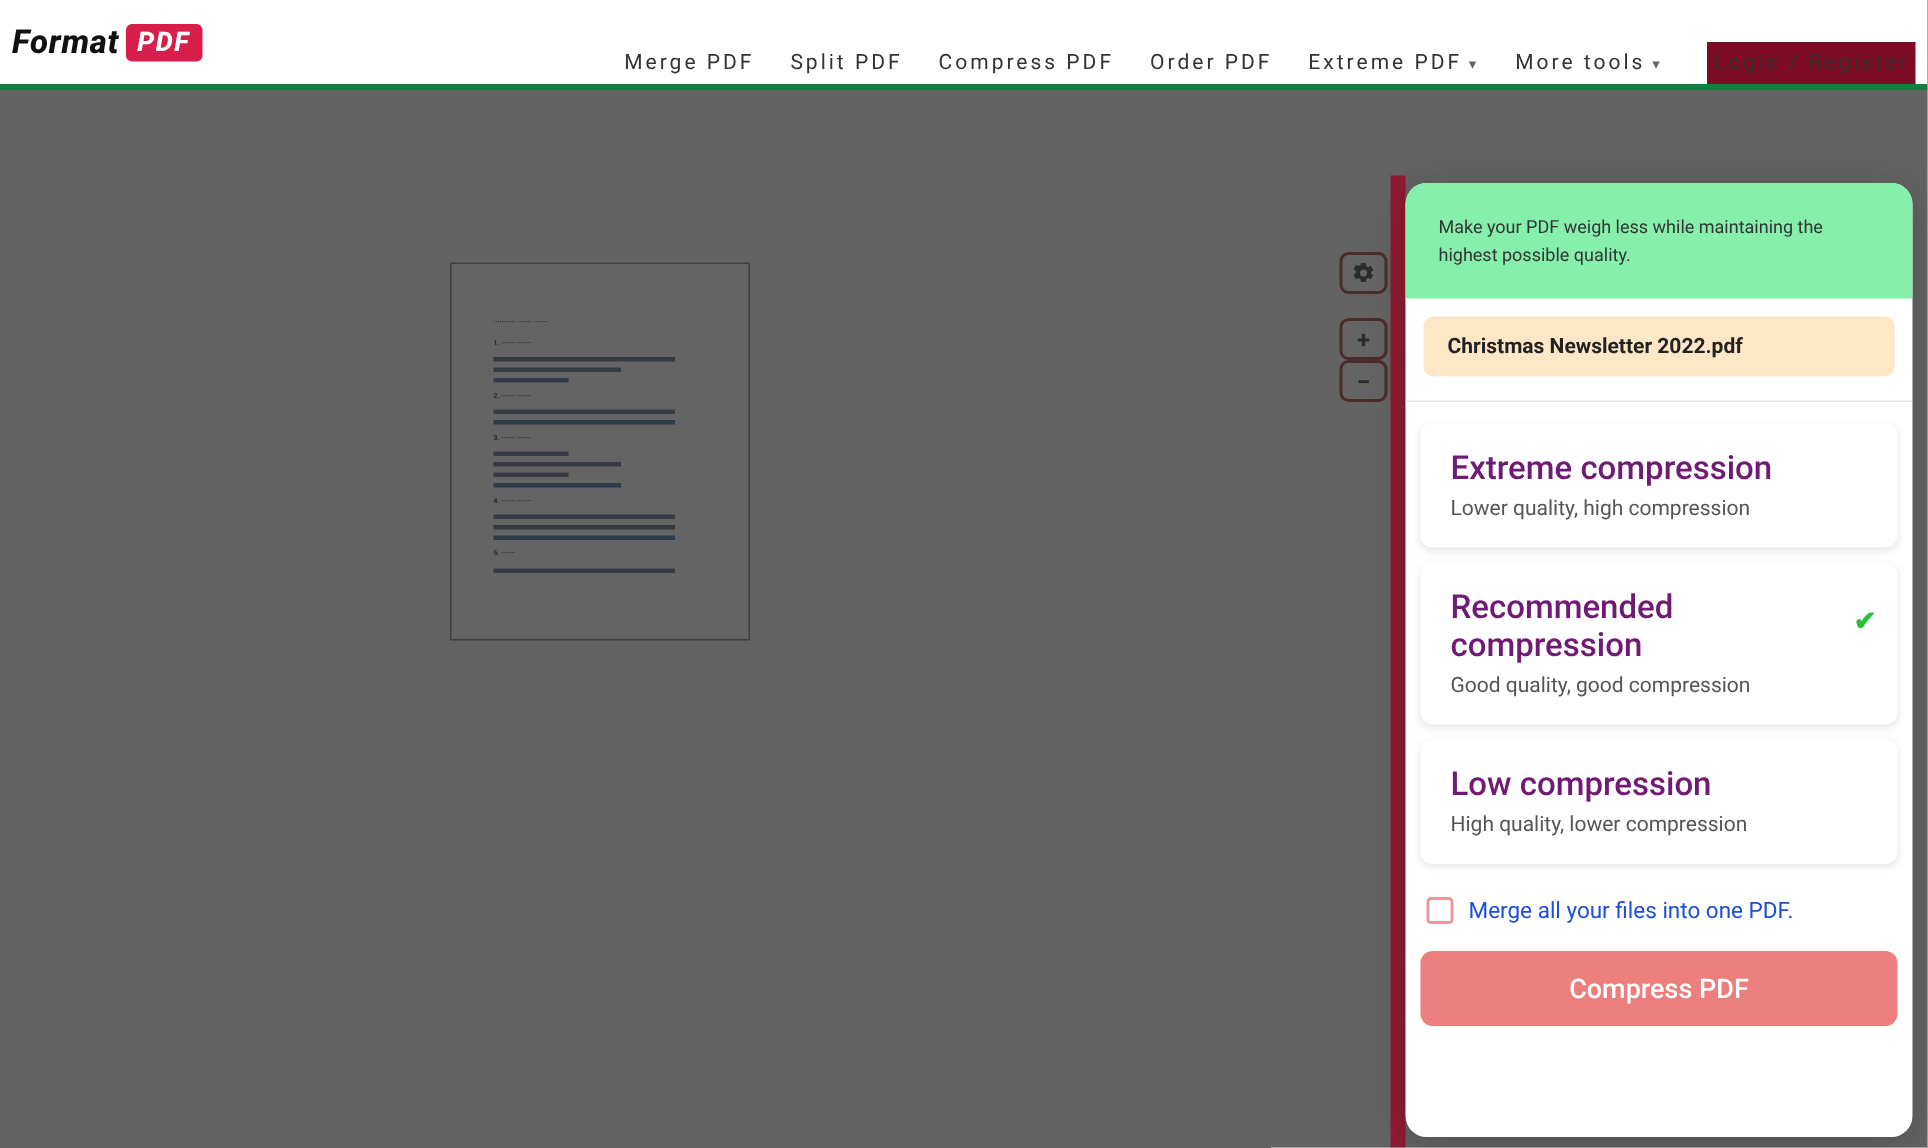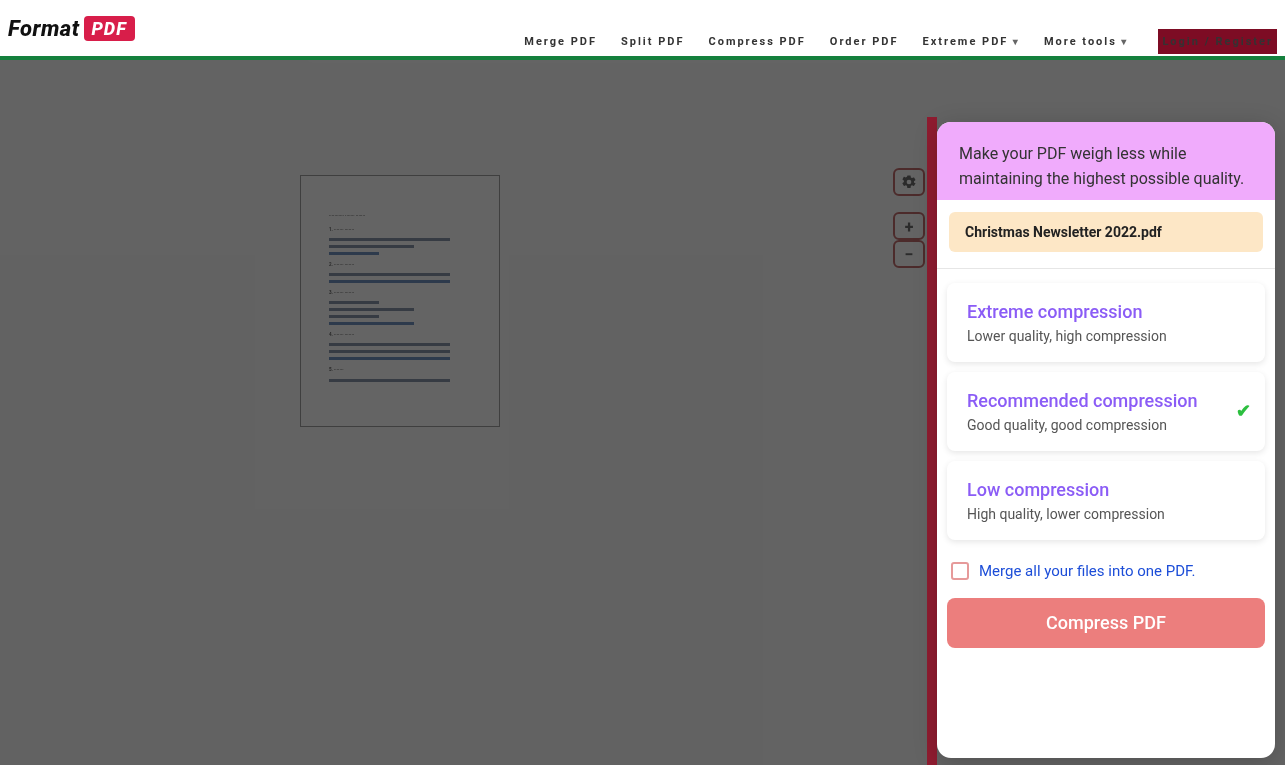--- a/index.html
+++ b/index.html
@@ -19,21 +19,21 @@
     height: 60px; width: 100%;
     background: #fff;
     display: flex; align-items: center;
     padding: 0 8px 0 8px;
     border-bottom: 4px solid #15803d;
   }
   .logo { display: flex; align-items: center; gap: 4px; margin-right: auto; }
   .logo-text1 { font-weight: 800; font-size: 22px; color: #111; font-style: italic; letter-spacing: 0.5px; }
   .logo-badge { background: #d81e4a; color: #fff; font-weight: 800; font-style: italic; font-size: 18px; padding: 2px 8px; border-radius: 4px; letter-spacing: 1px; }
   .nav { display: flex; align-items: center; gap: 16px; }
-  .nav a { color: #333; font-size: 11px; font-weight: 700; letter-spacing: 2px; text-decoration: none; padding: 6px 4px; margin-top: 27px; }
+  .nav a { color: #333; font-size: 14px; font-weight: 400; letter-spacing: 2px; text-decoration: none; padding: 6px 4px; margin-top: 27px; }
   .nav .drop::after { content: " ▾"; font-size: 10px; color: #666; }
   .login { background: #7d0c24; color: #fff; font-size: 12px; font-weight: 700; letter-spacing: 2px; padding: 22px 14px; margin-left: 10px; text-decoration: none; }
 
   
   .workspace {
     position: absolute; inset: 0; top: 60px;
     background: #fafafa;
     z-index: 1;
     display: flex;
   }
@@ -71,34 +71,34 @@
     box-shadow: 0 4px 24px rgba(0,0,0,0.18);
     z-index: 20;
     display: flex; flex-direction: column;
     overflow: hidden;
   }
   .red-stripe {
     position: absolute; top: 117px; bottom: 0; right: 348px; width: 10px;
     background: #8f1c30; z-index: 15;
   }
   .panel-intro {
-    background: #f0abfc; color: #333; padding: 20px 22px 8px 22px;
-    font-size: 16px; line-height: 1.55;
+    background: #86efac; color: #333; padding: 20px 22px 20px 22px;
+    font-size: 12px; line-height: 1.55;
   }
   .file-row {
     background: #fde7c6; padding: 12px 16px; font-size: 14px; color: #222;
     border-radius: 6px; margin: 12px 12px 10px 12px; font-weight: bold;
   }
   .divider { height: 1px; background: #e6e6e6; margin: 6px 0 14px 0; }
   .options { display: flex; flex-direction: column; gap: 10px; padding: 0 10px; }
   .opt {
     background: #fff; border-radius: 8px; padding: 18px 20px 18px 20px;
     box-shadow: 0 2px 6px rgba(0,0,0,0.10); cursor: pointer; position: relative;
   }
-  .opt h3 { font-size: 18px; font-weight: 500; color: #8b5cf6; margin-bottom: 6px; }
+  .opt h3 { font-size: 22px; font-weight: 500; color: #701a75; margin-bottom: 6px; }
   .opt p { font-size: 14px; color: #555; }
   .opt .check { position: absolute; right: 14px; top: 28px; color: #2cbf3f; font-size: 18px; font-weight: 800; display: none; }
   .opt.selected .check { display: block; }
   .merge-row { display: flex; align-items: center; gap: 10px; padding: 22px 14px 14px 14px; color: #1d4ed8; font-size: 15px; }
   .merge-row .cb { width: 18px; height: 18px; border: 2px solid #e69a9a; border-radius: 3px; background: #fff; }
   .action {
     margin: 4px 10px 10px 10px; height: 50px; border-radius: 8px;
     background: #ec7e7d; color: #fff; font-size: 18px; font-weight: 500;
     display: flex; align-items: center; justify-content: center; cursor: pointer;
   }

